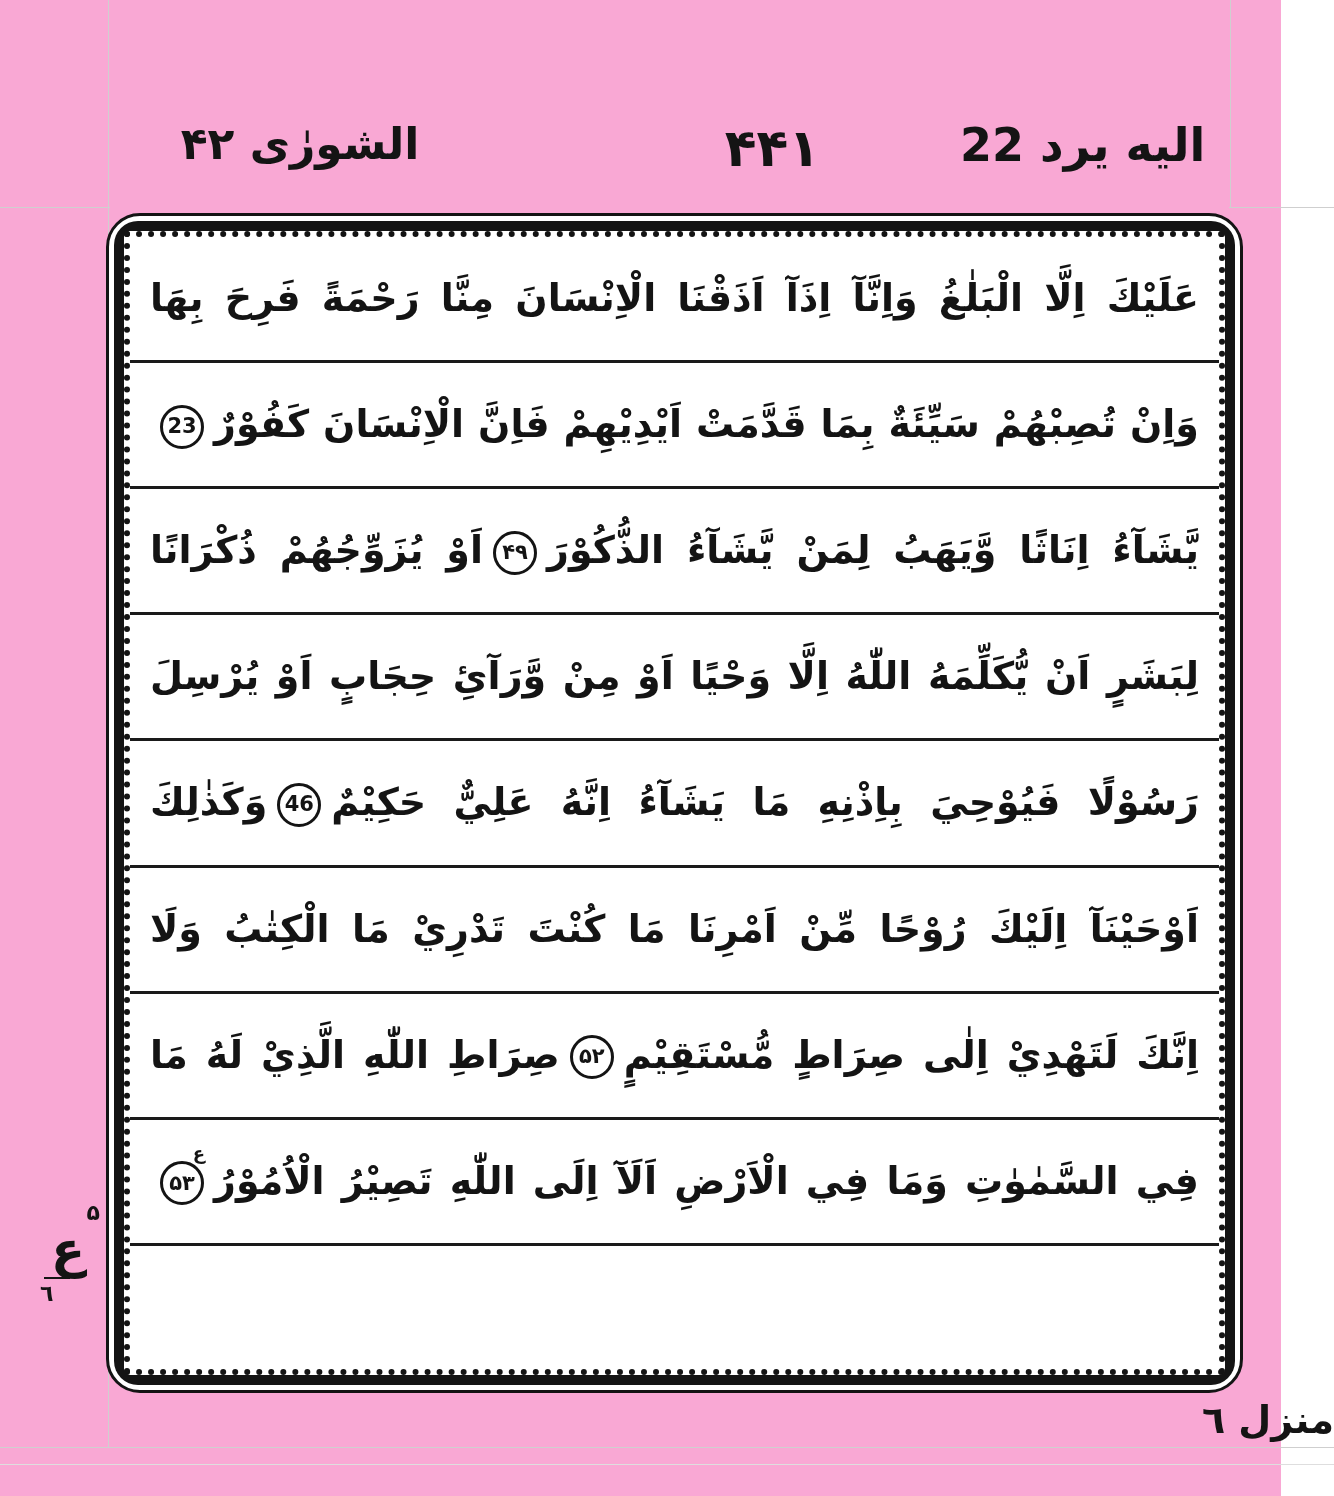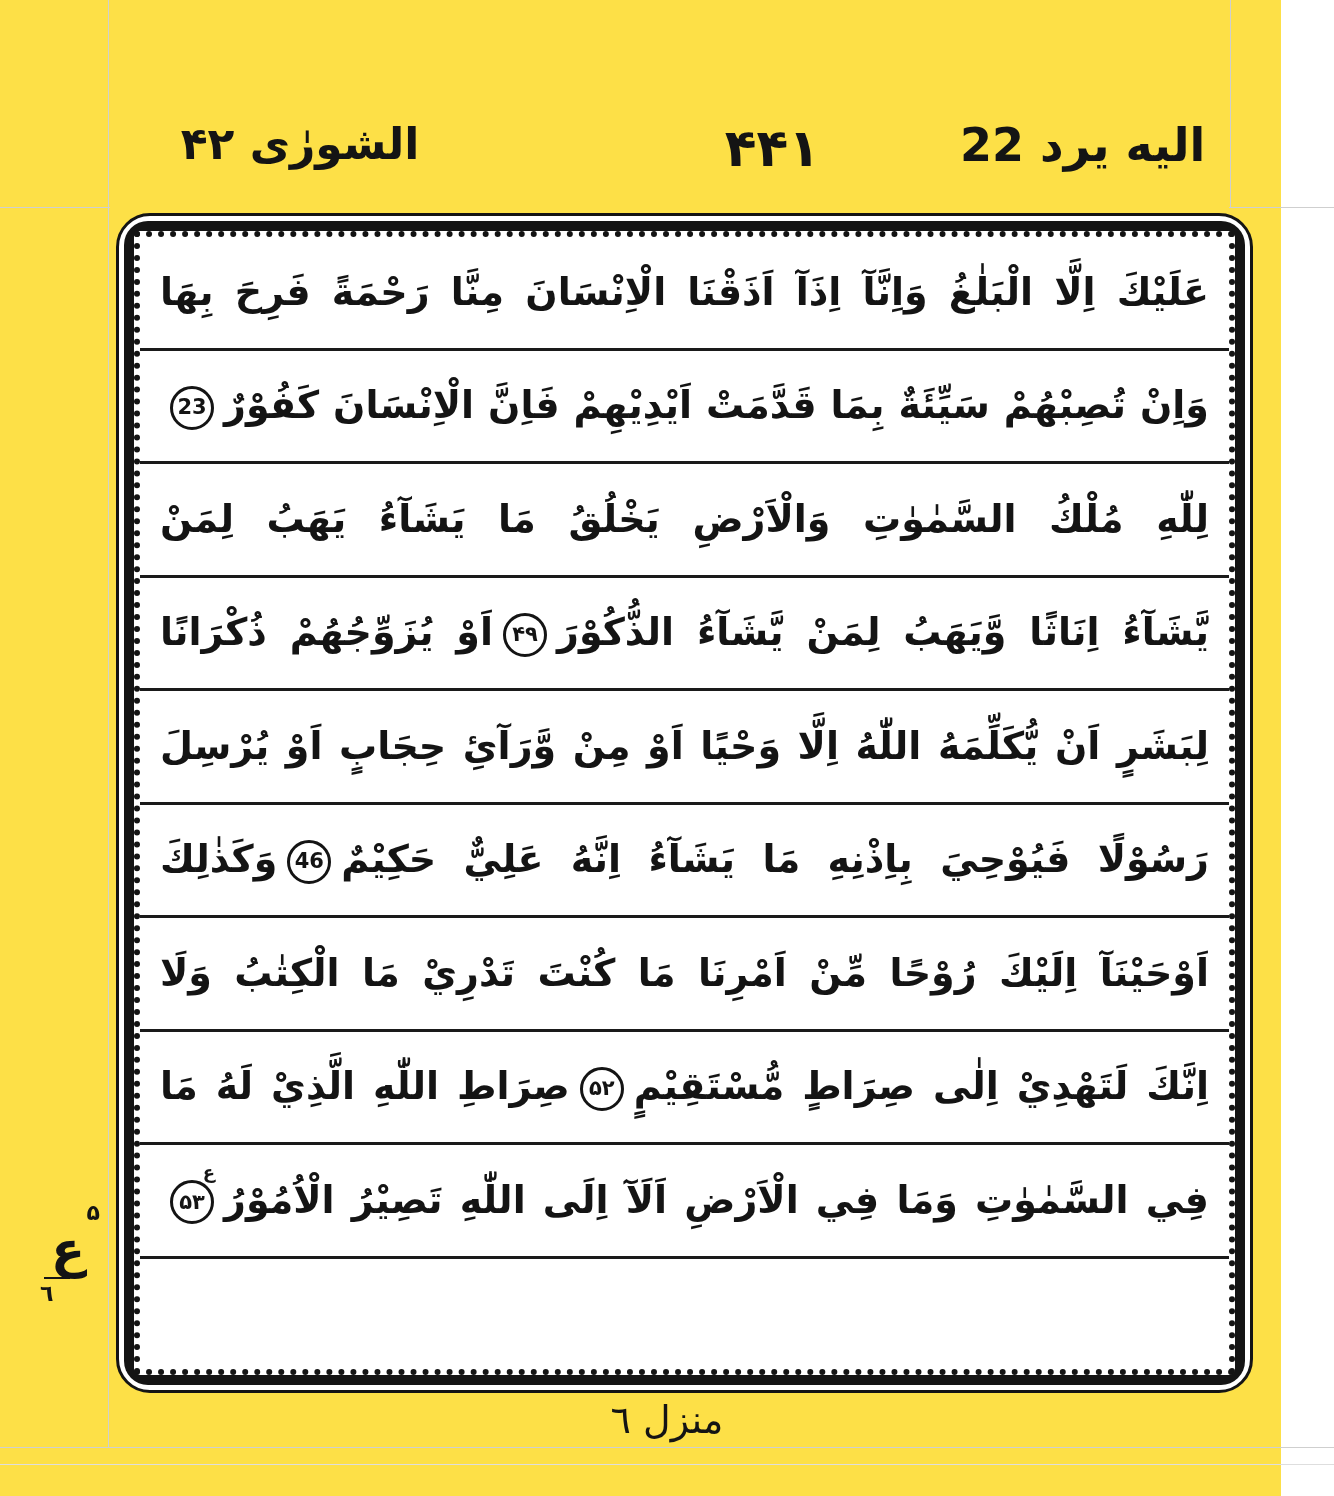--- a/index.html
+++ b/index.html
@@ -1,36 +1,36 @@
 <!DOCTYPE html>
 <html lang="ar"><head>
 <meta charset="utf-8">
 <style>
   * { margin:0; padding:0; box-sizing:border-box; }
   html,body { width:1334px; height:1496px; background:#ffffff; overflow:hidden;
     font-family:"DejaVu Sans", sans-serif; color:#141414; }
-  .page { position:relative; width:1281px; height:1496px; background:#fde047; }
+  .page { position:relative; width:1281px; height:1496px; background:#f9a8d4; }
 
   
   .guide { position:absolute; background:#cfcfcf; }
   .gv1 { left:108px; top:0; width:1px; height:1447px; }
   .gv2 { left:1230px; top:0; width:1px; height:207px; }
   .gh1 { left:0; top:207px; width:110px; height:1px; }
   .gh2 { left:1229px; top:207px; width:105px; height:1px; }
   .gh3 { left:0; top:1447px; width:1334px; height:1px; }
   .gh4 { left:0; top:1464px; width:1334px; height:1px; background:#dedede; }
 
   
   .hdr { position:absolute; top:118px; font-weight:bold; direction:rtl; white-space:nowrap; }
   .hdr-surah { left:150px; width:300px; font-size:44px; text-align:center; }
   .hdr-page  { left:560px; width:260px; font-size:52px; text-align:right; letter-spacing:10px; }
   .hdr-juz   { left:960px; width:268px; font-size:46px; text-align:left; }
 
   
-  .frame { position:absolute; left:116px; top:213px; width:1137px; height:1180px;
+  .frame { position:absolute; left:106px; top:213px; width:1137px; height:1180px;
     border:3px solid #141414; border-radius:34px; padding:5px; background:#fff; }
   .band { width:100%; height:100%; background:#141414; border-radius:24px; padding:10px; }
   .bead { width:100%; height:100%; background:#fff; border:6px dotted #141414;
     border-radius:6px; overflow:hidden; display:flex; flex-direction:column; }
 
   .mrow { flex:1 1 0; display:flex; align-items:center; overflow:hidden; }
   .mrow + .mrow { border-top:3px solid #1a1a1a; }
   .ltext { display:block; width:100%; padding:0 20px; direction:rtl; font-size:38px;
     font-weight:bold; line-height:1.5; white-space:nowrap;
     text-align:justify; text-align-last:justify; }
@@ -42,22 +42,22 @@
 
   
   .ruku { position:absolute; left:30px; top:1200px; width:76px; text-align:center;
     font-weight:bold; direction:rtl; }
   .ruku .num-top { display:block; font-size:22px; text-align:right; padding-right:6px; }
   .ruku .ain { display:block; font-size:50px; line-height:1; }
   .ruku .bar { display:block; width:26px; height:2px; background:#141414; margin:2px auto 2px 14px; }
   .ruku .num-bottom { display:block; font-size:22px; text-align:left; padding-left:10px; }
 
   
-  .ftr { position:absolute; left:0; top:1398px; width:1334px; text-align:center;
-    font-size:38px; font-weight:normal; direction:rtl; }
+  .ftr { position:absolute; left:0; top:1398px; width:1334px; 
+    font-size:38px; font-weight:bold; direction:rtl; }
 </style>
 </head>
 <body>
 
 <div class="page">
 
   <div class="guide gv1"></div>
   <div class="guide gv2"></div>
   <div class="guide gh1"></div>
   <div class="guide gh2"></div>
@@ -69,23 +69,20 @@
   <div class="hdr hdr-juz">اليه يرد 22</div>
 
   <div class="frame">
     <div class="band">
       <div class="bead">
           <div class="mrow">
             <div class="ltext"><span class="seg">عَلَيْكَ اِلَّا الْبَلٰغُ وَاِنَّآ اِذَآ اَذَقْنَا الْاِنْسَانَ مِنَّا رَحْمَةً فَرِحَ بِهَا</span></div>
           </div>
           <div class="mrow">
             <div class="ltext"><span class="seg">وَاِنْ تُصِبْهُمْ سَيِّئَةٌ بِمَا قَدَّمَتْ اَيْدِيْهِمْ فَاِنَّ الْاِنْسَانَ كَفُوْرٌ</span><span class="vnum">23</span></div>
-          </div>
-          <div class="mrow">
-            <div class="ltext"><span class="seg">لِلّٰهِ مُلْكُ السَّمٰوٰتِ وَالْاَرْضِ يَخْلُقُ مَا يَشَآءُ يَهَبُ لِمَنْ</span></div>
           </div>
           <div class="mrow">
             <div class="ltext"><span class="seg">يَّشَآءُ اِنَاثًا وَّيَهَبُ لِمَنْ يَّشَآءُ الذُّكُوْرَ</span><span class="vnum">۴۹</span><span class="seg">اَوْ يُزَوِّجُهُمْ ذُكْرَانًا</span></div>
           </div>
           <div class="mrow">
             <div class="ltext"><span class="seg">لِبَشَرٍ اَنْ يُّكَلِّمَهُ اللّٰهُ اِلَّا وَحْيًا اَوْ مِنْ وَّرَآئِ حِجَابٍ اَوْ يُرْسِلَ</span></div>
           </div>
           <div class="mrow">
             <div class="ltext"><span class="seg">رَسُوْلًا فَيُوْحِيَ بِاِذْنِهِ مَا يَشَآءُ اِنَّهُ عَلِيٌّ حَكِيْمٌ</span><span class="vnum">46</span><span class="seg">وَكَذٰلِكَ</span></div>
           </div>

